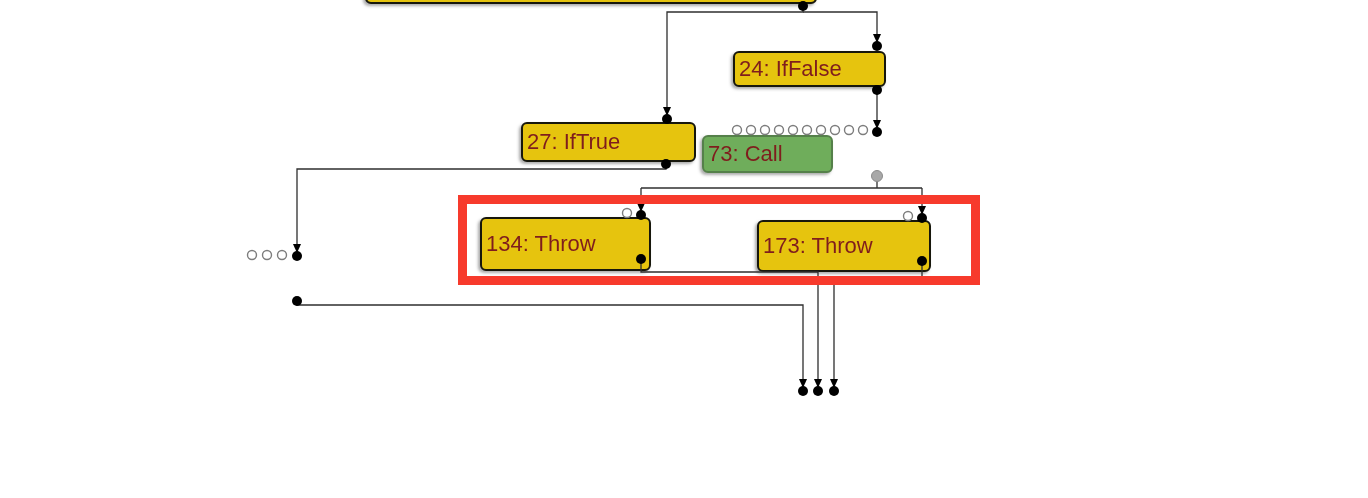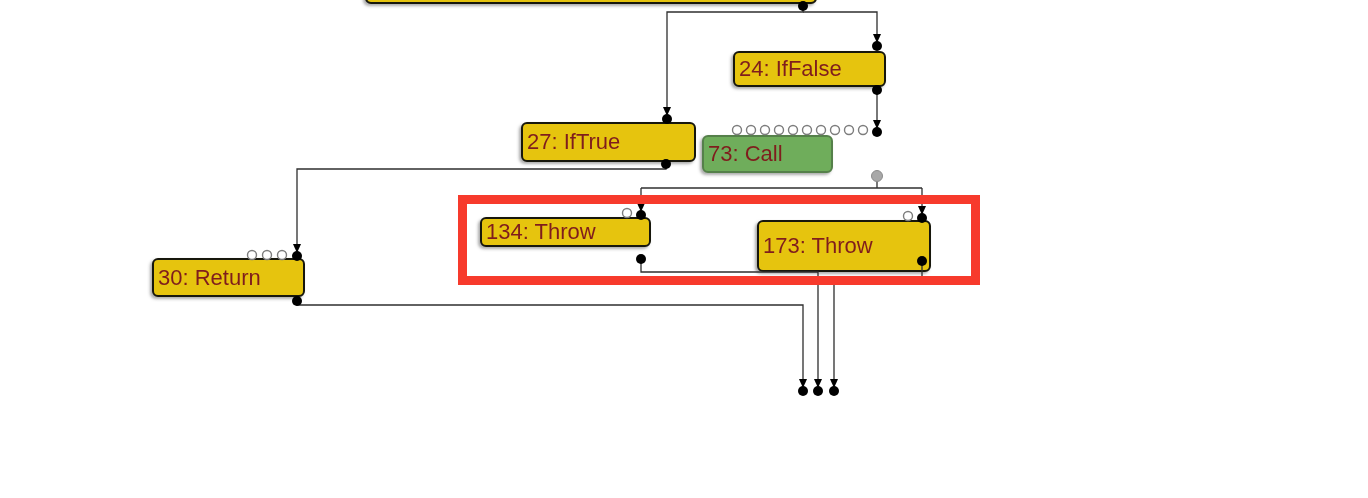--- a/index.html
+++ b/index.html
@@ -57,25 +57,24 @@
 <div id="canvas">
 
   <div class="node" style="left:365px;top:-36px;width:452px;height:40px;"></div>
 
   <div class="node" style="left:733px;top:51px;width:153px;height:36px;">24: IfFalse</div>
 
   <div class="node" style="left:521px;top:122px;width:175px;height:40px;">27: IfTrue</div>
 
   <div class="node call" style="left:702px;top:135px;width:131px;height:38px;">73: Call</div>
 
-  <div class="node" style="left:480px;top:217px;width:171px;height:30px;">134: Throw</div>
+  <div class="node" style="left:480px;top:217px;width:171px;height:54px;">134: Throw</div>
 
   <div class="node" style="left:757px;top:220px;width:174px;height:52px;">173: Throw</div>
 
-  <div class="node" style="left:152px;top:258px;width:153px;height:39px;">30: Return</div>
 
 
   <svg id="edge-layer" width="1368" height="498">
 
     <path class="edge" d="M803,6 L803,12 L667,12 L667,108"></path>
 
     <path class="edge" d="M803,12 L877,12 L877,35"></path>
 
     <path class="edge" d="M877,90 L877,121"></path>
 

